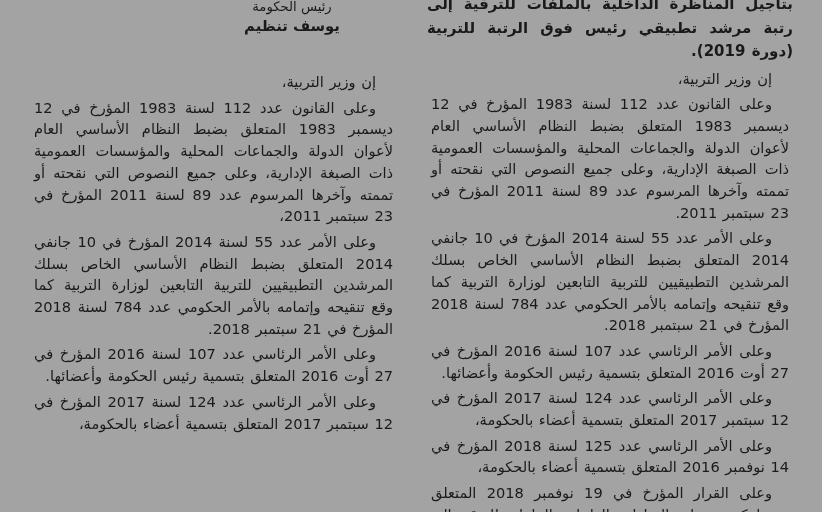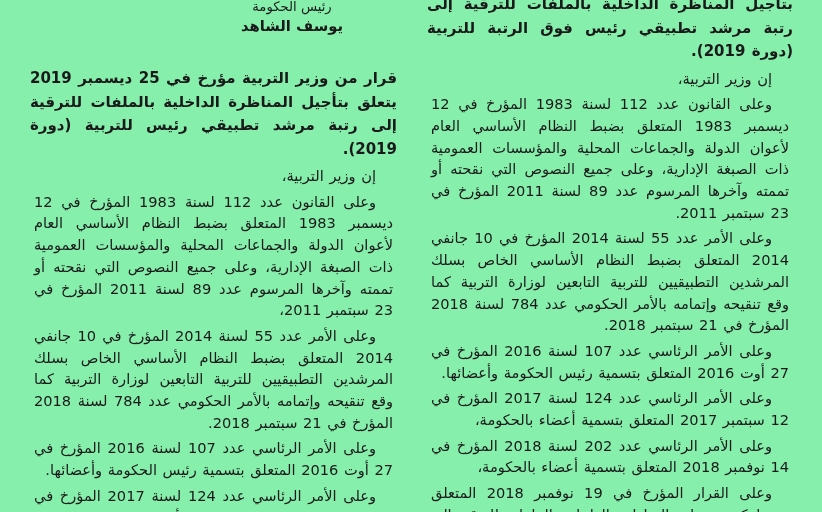--- a/index.html
+++ b/index.html
@@ -1,20 +1,20 @@
 <!DOCTYPE html>
 <html lang="ar" dir="rtl"><head>
 <meta charset="utf-8">
 <style>
   html, body { margin: 0; padding: 0; background: #ffffff; }
   .page {
     position: relative;
     width: 822px;
     height: 512px;
-    background: #86efac;
+    background: #a3a3a3;
     overflow: hidden;
     direction: rtl;
     font-family: "DejaVu Sans", sans-serif;
     color: #1a1a1a;
   }
   .column { position: absolute; }
   
   .col-left  { right: 425px; width: 367px; top: -3px; }
   
   .col-right { right: 29px;  width: 366px; top: -7px; }
@@ -45,33 +45,32 @@
   .sig-name { font-size: 14.8px; line-height: 20px; font-weight: bold; }
   .gap { width: 100%; }
 </style>
 </head>
 <body>
 
 <div class="page">
   <div class="column col-left">
       <div class="signature">
         <div class="sig-role">رئيس الحكومة</div>
-        <div class="sig-name">يوسف الشاهد</div>
+        <div class="sig-name">يوسف تنظيم</div>
       </div>
       <div class="gap" style="height: 31px;"></div>
-      <div class="title">قرار من وزير التربية مؤرخ في 25 ديسمبر 2019 يتعلق بتأجيل المناظرة الداخلية بالملفات للترقية إلى رتبة مرشد تطبيقي رئيس للتربية (دورة 2019).</div>
       <div class="para">إن وزير التربية،</div>
       <div class="para">وعلى القانون عدد 112 لسنة 1983 المؤرخ في 12 ديسمبر 1983 المتعلق بضبط النظام الأساسي العام لأعوان الدولة والجماعات المحلية والمؤسسات العمومية ذات الصبغة الإدارية، وعلى جميع النصوص التي نقحته أو تممته وآخرها المرسوم عدد 89 لسنة 2011 المؤرخ في 23 سبتمبر 2011،</div>
       <div class="para">وعلى الأمر عدد 55 لسنة 2014 المؤرخ في 10 جانفي 2014 المتعلق بضبط النظام الأساسي الخاص بسلك المرشدين التطبيقيين للتربية التابعين لوزارة التربية كما وقع تنقيحه وإتمامه بالأمر الحكومي عدد 784 لسنة 2018 المؤرخ في 21 سبتمبر 2018.</div>
       <div class="para">وعلى الأمر الرئاسي عدد 107 لسنة 2016 المؤرخ في 27 أوت 2016 المتعلق بتسمية رئيس الحكومة وأعضائها.</div>
       <div class="para">وعلى الأمر الرئاسي عدد 124 لسنة 2017 المؤرخ في 12 سبتمبر 2017 المتعلق بتسمية أعضاء بالحكومة،</div>
     </div>
   <div class="column col-right">
       <div class="title">بتأجيل المناظرة الداخلية بالملفات للترقية إلى رتبة مرشد تطبيقي رئيس فوق الرتبة للتربية (دورة 2019).</div>
       <div class="para">إن وزير التربية،</div>
       <div class="para">وعلى القانون عدد 112 لسنة 1983 المؤرخ في 12 ديسمبر 1983 المتعلق بضبط النظام الأساسي العام لأعوان الدولة والجماعات المحلية والمؤسسات العمومية ذات الصبغة الإدارية، وعلى جميع النصوص التي نقحته أو تممته وآخرها المرسوم عدد 89 لسنة 2011 المؤرخ في 23 سبتمبر 2011.</div>
       <div class="para">وعلى الأمر عدد 55 لسنة 2014 المؤرخ في 10 جانفي 2014 المتعلق بضبط النظام الأساسي الخاص بسلك المرشدين التطبيقيين للتربية التابعين لوزارة التربية كما وقع تنقيحه وإتمامه بالأمر الحكومي عدد 784 لسنة 2018 المؤرخ في 21 سبتمبر 2018.</div>
       <div class="para">وعلى الأمر الرئاسي عدد 107 لسنة 2016 المؤرخ في 27 أوت 2016 المتعلق بتسمية رئيس الحكومة وأعضائها.</div>
       <div class="para">وعلى الأمر الرئاسي عدد 124 لسنة 2017 المؤرخ في 12 سبتمبر 2017 المتعلق بتسمية أعضاء بالحكومة،</div>
-      <div class="para">وعلى الأمر الرئاسي عدد 202 لسنة 2018 المؤرخ في 14 نوفمبر 2018 المتعلق بتسمية أعضاء بالحكومة،</div>
+      <div class="para">وعلى الأمر الرئاسي عدد 125 لسنة 2018 المؤرخ في 14 نوفمبر 2016 المتعلق بتسمية أعضاء بالحكومة،</div>
       <div class="para">وعلى القرار المؤرخ في 19 نوفمبر 2018 المتعلق بضبط كيفية تنظيم المناظرة الداخلية بالملفات للترقية إلى رتبة مرشد تطبيقي رئيس فوق الرتبة للتربية.</div>
     </div>
 </div>
 
 </body></html>

